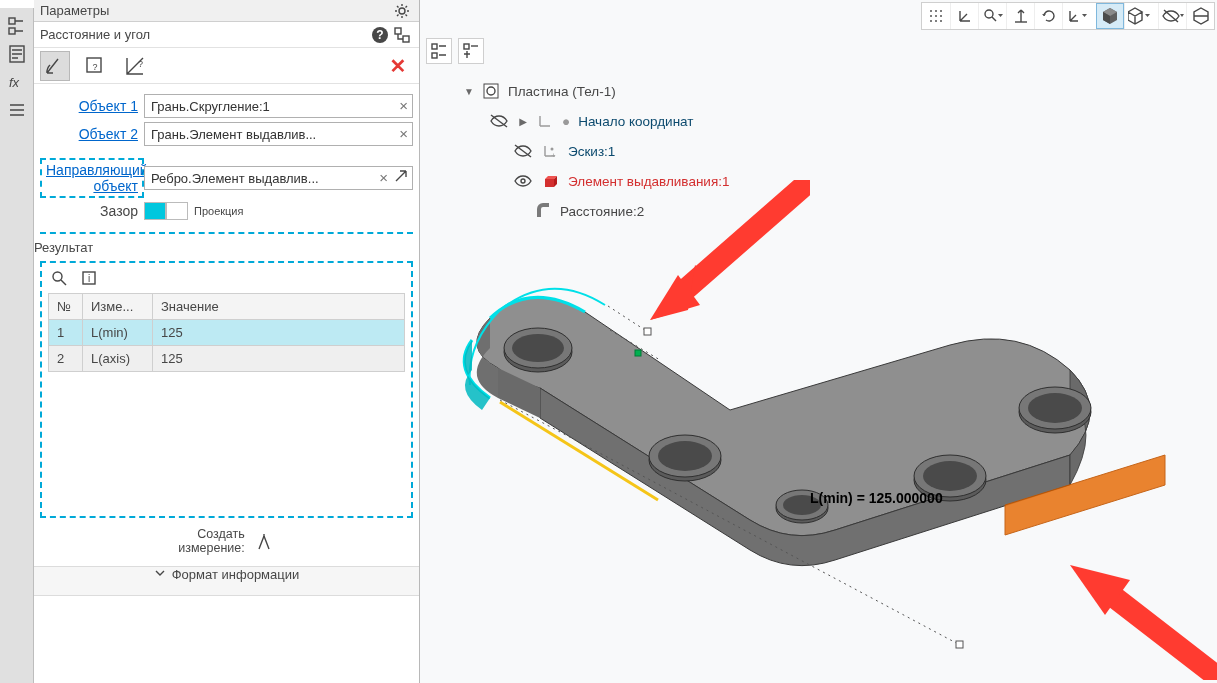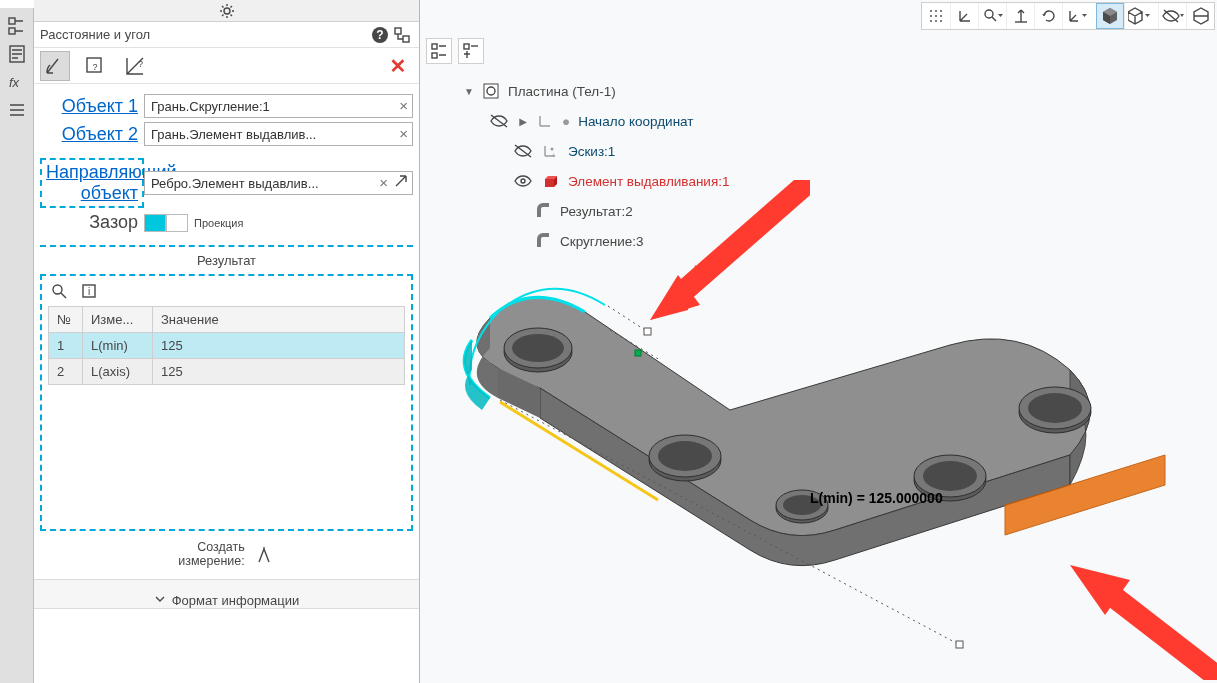--- a/index.html
+++ b/index.html
@@ -36,49 +36,49 @@
   .ribbon {
     height: 36px; display: flex; align-items: center; padding: 0 6px; gap: 10px;
     border-bottom: 1px solid #e2e2e2;
   }
   .ribbon .active { background: #dcdcdc; border: 1px solid #b8b8b8; }
   .ribbon .icon-btn { width: 30px; height: 30px; }
   .ribbon .close { margin-left: auto; color: #e53935; font-size: 20px; font-weight: bold; }
 
   .form-area { padding: 6px 6px 2px 6px; border: 2px dashed #00a9d8; border-top: 0; border-left: 0; border-right: 0; }
   .form-row { display: flex; align-items: center; margin: 4px 0; }
-  .form-row label { width: 104px; text-align: right; padding-right: 6px; color: #0066cc; text-decoration: underline; font-size: 18px; }
+  .form-row label { width: 104px; text-align: right; padding-right: 6px; color: #0066cc; text-decoration: underline; font-size: 14px; }
   .form-row label.dashed { border: 2px dashed #00a9d8; padding: 2px 4px; text-align: right; }
   .form-row .field {
     flex: 1; height: 24px; border: 1px solid #b0b0b0; display: flex; align-items: center; padding: 0 6px;
     font-size: 13px; color: #333; background: #fff; position: relative;
   }
   .form-row .field .clear { position: absolute; right: 4px; top: 2px; color: #777; font-size: 15px; }
   .form-row.opt label { width: 104px; color: #474747; text-decoration: none; }
   .toggle { display: inline-flex; }
   .toggle div { width: 22px; height: 18px; border: 1px solid #bbb; }
   .toggle .on  { background: #00c7de; }
   .toggle .off { background: #fff; }
   .proj-label { margin-left: 6px; color: #474747; font-size: 11px; }
 
-  .result-title { text-align: center; padding: 6px 0; font-size: 13px; }
+  .result-title { padding: 6px 0; font-size: 13px; }
 
   .result-box { margin: 0 6px 6px 6px; border: 2px dashed #00a9d8; padding: 4px 0 4px 0; }
   .tbl-tools { display: flex; gap: 8px; padding: 0 6px 4px 6px; }
   table.results { width: calc(100% - 12px); margin: 0 6px; border-collapse: collapse; }
   table.results th, table.results td { border: 1px solid #cfcfcf; padding: 4px 8px; text-align: left; font-size: 13px; height: 26px; }
   table.results th { background: #f4f4f4; font-weight: normal; }
   table.results tr.sel td { background: #bdeaf3; }
   table.results tr.alt td { background: #efefef; }
   .results-blank { height: 140px; }
 
   .create-meas { display: flex; align-items: center; justify-content: center; gap: 8px; padding: 4px 0 10px 0; font-size: 12.5px; text-align: right; color: #474747; }
   .create-meas .lbl { line-height: 1.1; text-align: right; }
 
-  .fmt-info { border-top: 1px solid #dcdcdc; border-bottom: 1px solid #dcdcdc; background: #f6f6f6; height: 30px; display: flex; align-items: flex-end; justify-content: center; gap: 6px; font-size: 13px; }
+  .fmt-info { border-top: 1px solid #dcdcdc; border-bottom: 1px solid #dcdcdc; background: #f6f6f6; height: 30px; display: flex; align-items: flex-start; justify-content: center; gap: 6px; font-size: 13px; }
 
   
   .viewport { position: absolute; left: 420px; top: 0; right: 0; bottom: 0; background: #f8f9fa; }
   .vp-toolbar-top {
     position: absolute; top: 2px; right: 2px; height: 28px;
     display: flex; align-items: center; gap: 0; background: #fff; border: 1px solid #cfcfcf;
   }
   .vp-toolbar-top .tbtn { width: 28px; height: 26px; display: flex; align-items: center; justify-content: center; border-left: 1px solid #eee; }
   .vp-toolbar-top .tbtn:first-child { border-left: 0; }
   .vp-toolbar-top .tbtn.active { background: #d6ebf7; border:1px solid #7fb8dd; }
@@ -136,20 +136,21 @@
   <div class="btn">
       <svg viewBox="0 0 18 18">
         <path class="st" d="M2 4h14M2 9h14M2 14h14"></path>
       </svg>
     </div>
 </div>
 
 <div class="panel">
 
   <div class="panel-title">
+    <span>Параметры</span>
     <span class="icon-btn">
         <svg width="16" height="16" viewBox="0 0 16 16">
           <circle cx="8" cy="8" r="3" class="st"></circle>
           <path class="st" d="M8 1v2M8 13v2M1 8h2M13 8h2M3 3l1.5 1.5M11.5 11.5L13 13M3 13l1.5-1.5M11.5 4.5L13 3"></path>
         </svg>
       </span>
   </div>
 
   <div class="panel-sub">
     <span>Расстояние и угол</span>
@@ -437,29 +438,21 @@
           </svg>
         </span>
       <span class="lbl red">Элемент выдавливания:1</span>
     </div>
     <div class="row in2">
       <span class="ico" style="margin-left:22px;">
           <svg width="16" height="16" viewBox="0 0 16 16">
             <path fill="#7a7a7a" d="M2 14V6a6 6 0 0 1 6-6h6v4H8a2 2 0 0 0-2 2v8z"></path>
           </svg>
         </span>
-      <span class="lbl">Результат:2</span>
-    </div>
-    <div class="row in2">
-      <span class="ico" style="margin-left:22px;">
-          <svg width="16" height="16" viewBox="0 0 16 16">
-            <path fill="#7a7a7a" d="M2 14V6a6 6 0 0 1 6-6h6v4H8a2 2 0 0 0-2 2v8z"></path>
-          </svg>
-        </span>
-      <span class="lbl">Скругление:3</span>
+      <span class="lbl">Расстояние:2</span>
     </div>
   </div>
 
   <svg class="part" viewBox="0 0 780 410">
 
     <path d="M68 98
              Q30 78 60 48
              Q100 10 155 42
              L300 140
              L520 75

